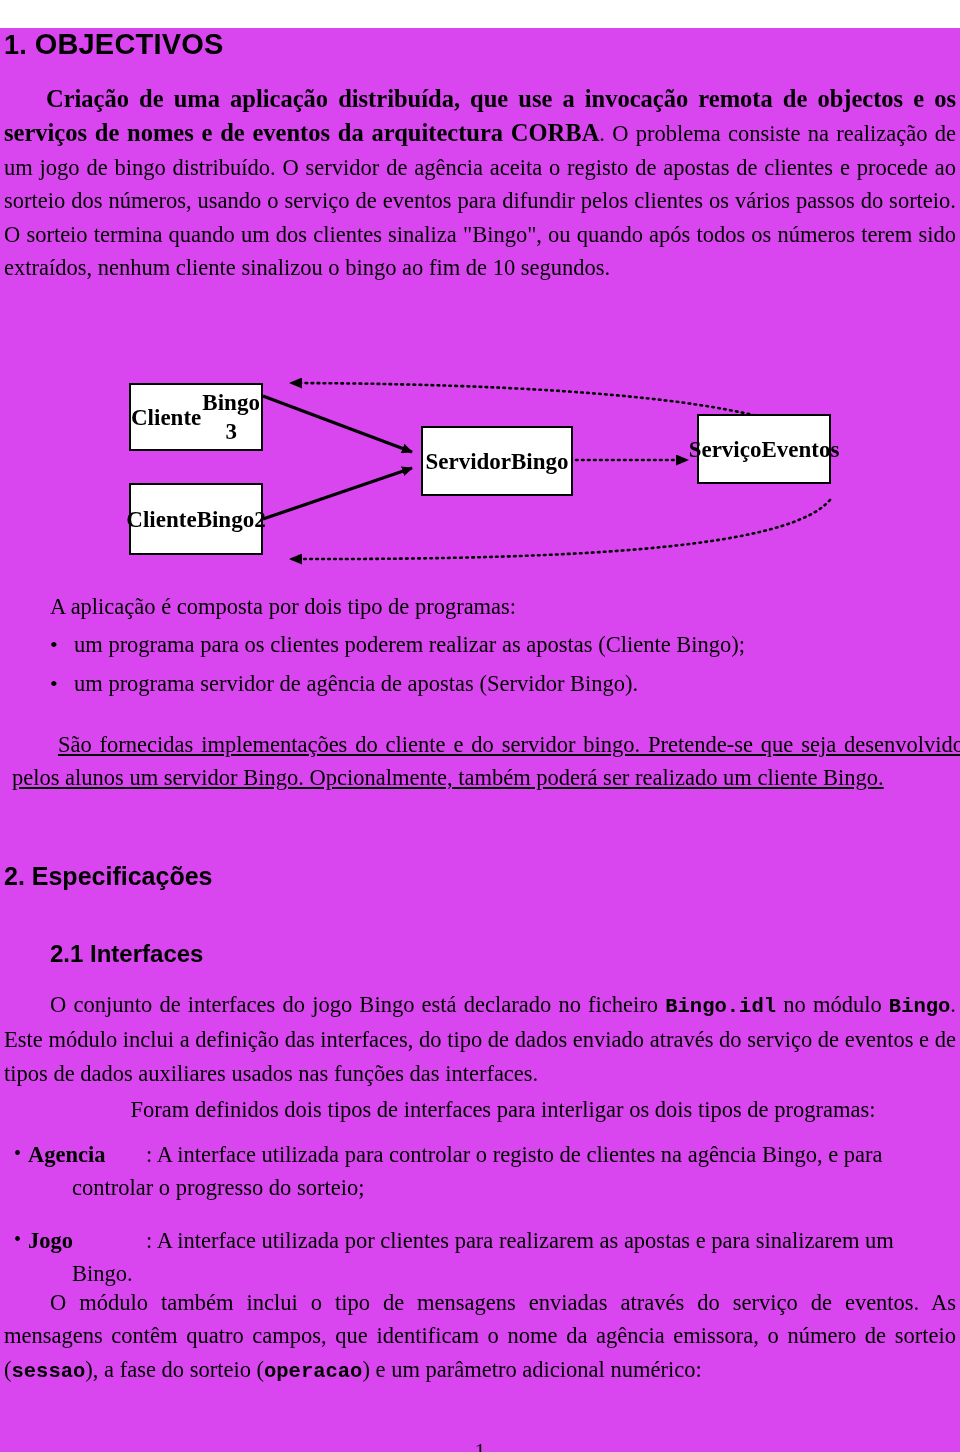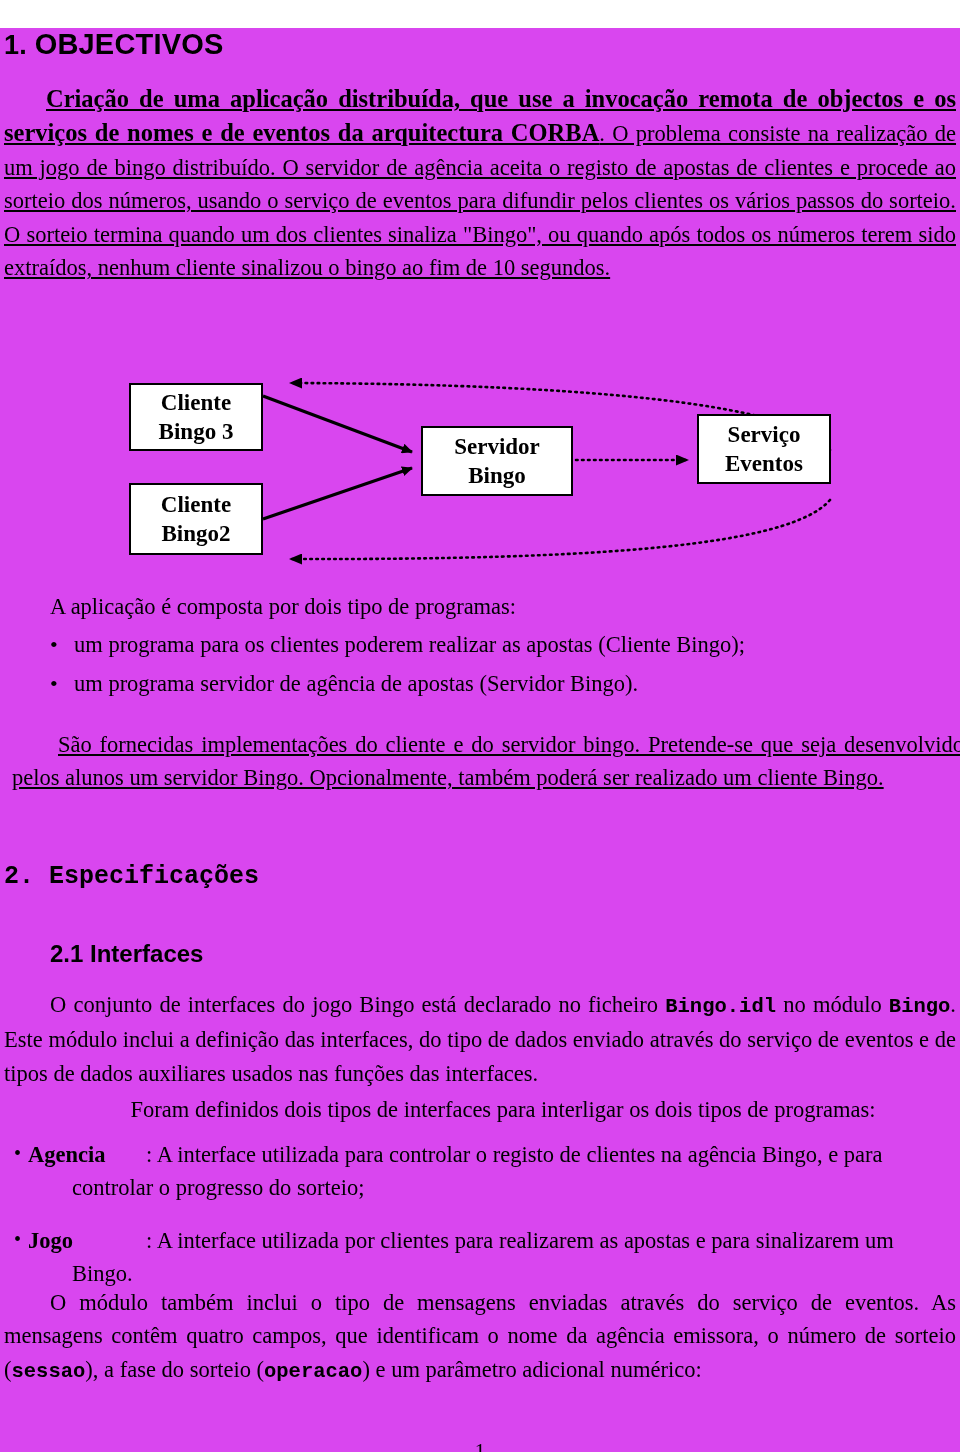--- a/index.html
+++ b/index.html
@@ -28,21 +28,21 @@
     font-size: 27px;
     letter-spacing: 0.2px;
     white-space: nowrap;
   }
   .h1 .num { font-size: 27px; }
   .h1 .sc  { font-variant: small-caps; font-size: 29px; }
 
   .h2 {
     position: absolute;
     left: 4px;
-    font-family: Liberation Mono, monospace;
+    font-family: Liberation Sans, sans-serif;
     font-weight: bold;
     font-size: 25px;
     white-space: nowrap;
   }
   .h3 {
     position: absolute;
     left: 50px;
     font-family: "Liberation Sans", "DejaVu Sans", sans-serif;
     font-weight: bold;
     font-size: 24px;
@@ -120,21 +120,20 @@
     left: 0px;
     top: 340px;
     width: 960px;
     height: 210px;
   }
   .dbox {
     position: absolute;
     border: 2px solid #000;
     background: #fff;
     display: flex;
-    flex-direction: column;
     align-items: center;
     justify-content: center;
     font-weight: bold;
     font-size: 23px;
     line-height: 29px;
     text-align: center;
     box-sizing: border-box;
     z-index: 3;
   }
   .diagram svg {
@@ -157,21 +156,21 @@
 </head>
 <body>
 
 <div class="page">
 
   <div class="h1">
     <span class="num">1.</span>
     <span class="sc">OBJECTIVOS</span>
   </div>
 
-  <div class="para" style="left:4px; top:54px; width:952px; text-indent:42px;text-decoration:underline;">
+  <div class="para" style="left:4px; top:54px; width:952px; text-indent:42px;">
     <b class="lead">Criação de uma aplicação distribuída, que use a invocação remota de objectos e os serviços de nomes e de eventos da arquitectura CORBA</b><span>. O problema consiste na realização de um jogo de bingo distribuído. O servidor de agência aceita o registo de apostas de clientes e procede ao sorteio dos números, usando o serviço de eventos para difundir pelos clientes os vários passos do sorteio. O sorteio termina quando um dos clientes sinaliza "Bingo", ou quando após todos os números terem sido extraídos, nenhum cliente sinalizou o bingo ao fim de 10 segundos.</span>
   </div>
 
   <div class="diagram">
     <svg viewBox="0 0 960 210">
       <defs>
         <marker id="solidHead" markerWidth="11" markerHeight="10" refX="10" refY="5" orient="auto" markerUnits="userSpaceOnUse">
           <path d="M0,0 L11,5 L0,10 z" fill="#000"></path>
         </marker>
         <marker id="dotHeadR" markerWidth="13" markerHeight="11" refX="12" refY="5.5" orient="auto" markerUnits="userSpaceOnUse">

